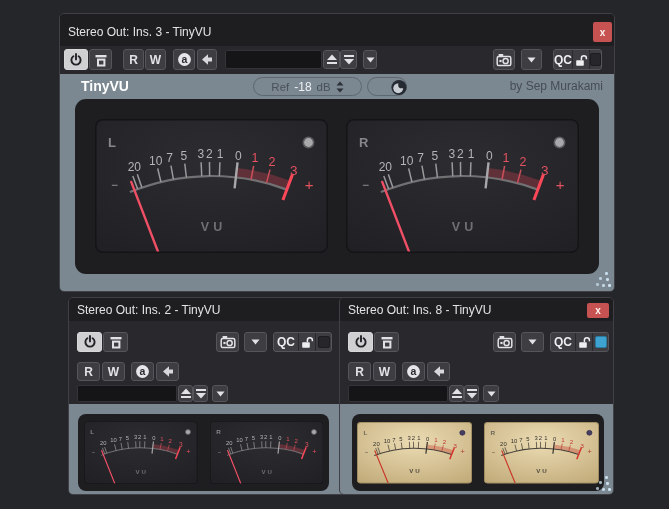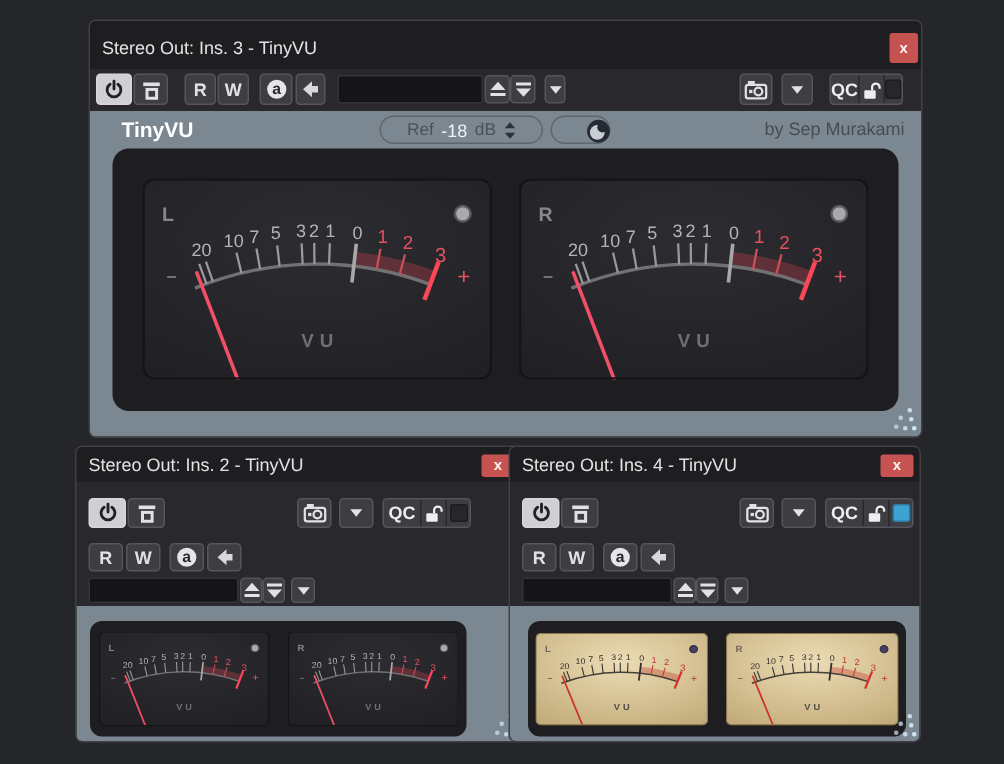--- a/index.html
+++ b/index.html
@@ -245,21 +245,21 @@
         <i style="left: 9px; top: 0px; opacity: 0.9;"></i>
         <i style="left: 3px; top: 5px; opacity: 0.75;"></i>
         <i style="left: 10px; top: 6px; opacity: 0.95;"></i>
         <i style="left: 0px; top: 11px; opacity: 0.7;"></i>
         <i style="left: 6px; top: 12px; opacity: 0.85;"></i>
         <i style="left: 12px; top: 12px; opacity: 1;"></i>
       </div>
   </div>
 </div>
 
-<div class="window" id="w2" style="left:50px; top:297px; width:298px; height:198px;text-decoration:underline;">
+<div class="window" id="w2" style="left:68px; top:297px; width:298px; height:198px;text-decoration:underline;">
   <div class="titlebar" style="height:23px;">
     <div class="title" style="top:5px;">Stereo Out: Ins. 2 - TinyVU</div>
     <div class="closebtn" style="right:4px; top:5px; width:22px; height:15px;">
         <span>x</span>
       </div>
   </div>
   <div class="toolbar" style="top:23px; height:83px;">
     <div class="tbtn active" style="left:8px;  top:11px; width:25px; height:20px;">
         <svg width="14" height="14" viewBox="0 0 14 14">
           <path d="M4.4 3.2 A4.6 4.6 0 1 0 9.6 3.2" fill="none" stroke="#222226" stroke-width="1.9" stroke-linecap="round"></path>
@@ -438,21 +438,21 @@
         <i style="left: 10px; top: 6px; opacity: 0.95;"></i>
         <i style="left: 0px; top: 11px; opacity: 0.7;"></i>
         <i style="left: 6px; top: 12px; opacity: 0.85;"></i>
         <i style="left: 12px; top: 12px; opacity: 1;"></i>
       </div>
   </div>
 </div>
 
 <div class="window" id="w3" style="left:339px; top:297px; width:275px; height:198px;">
   <div class="titlebar" style="height:23px;">
-    <div class="title" style="top:5px;">Stereo Out: Ins. 4 - TinyVU</div>
+    <div class="title" style="top:5px;">Stereo Out: Ins. 8 - TinyVU</div>
     <div class="closebtn" style="right:4px; top:5px; width:22px; height:15px;">
         <span>x</span>
       </div>
   </div>
   <div class="toolbar" style="top:23px; height:83px;">
     <div class="tbtn active" style="left:8px;  top:11px; width:25px; height:20px;">
         <svg width="14" height="14" viewBox="0 0 14 14">
           <path d="M4.4 3.2 A4.6 4.6 0 1 0 9.6 3.2" fill="none" stroke="#222226" stroke-width="1.9" stroke-linecap="round"></path>
           <line x1="7" y1="1" x2="7" y2="6.4" stroke="#222226" stroke-width="1.9" stroke-linecap="round"></line>
         </svg>

